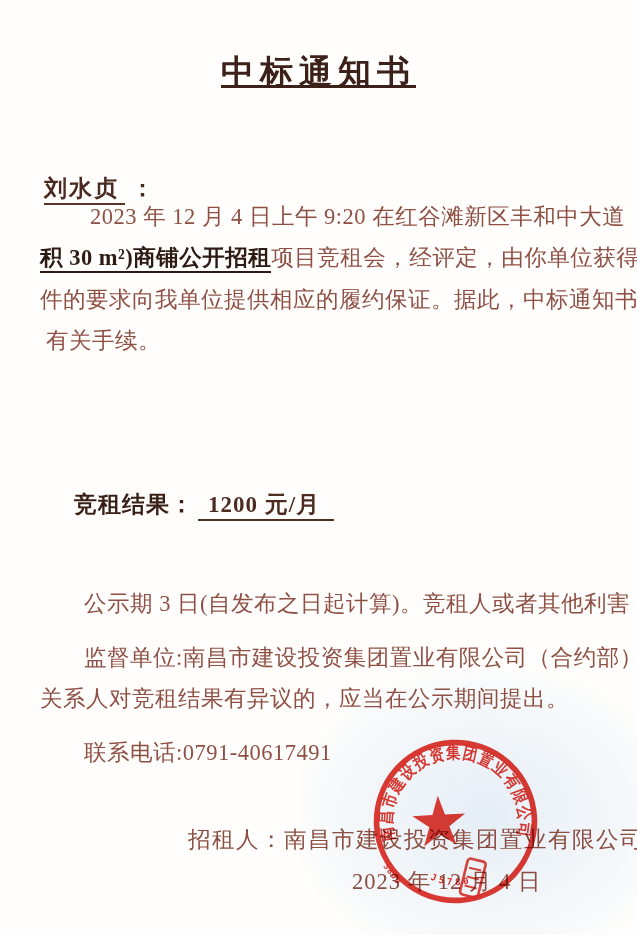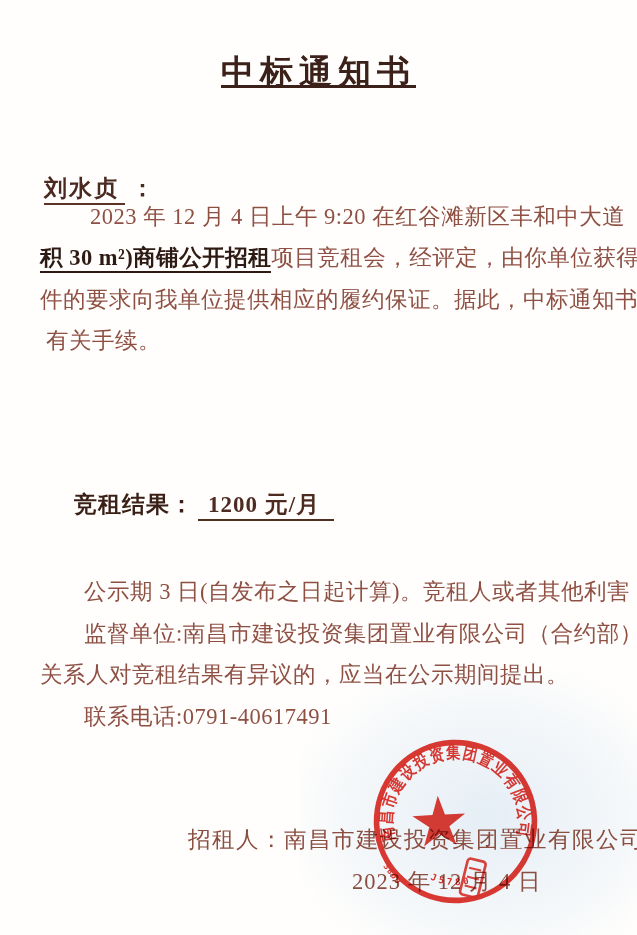--- a/index.html
+++ b/index.html
@@ -51,21 +51,21 @@
   .result .value{
     font-weight:600;color:#4e2b20;
     border-bottom:2.5px solid #52301f;
     padding:0 14px 2px 10px;margin-left:4px;
   }
   .noticeblock{
     position:absolute;top:571px;left:40px;width:562px;
     font-size:22.5px;color:#8f5044;letter-spacing:.5px;
   }
   .noticeblock .nline{height:41.5px;line-height:41.5px;white-space:nowrap;}
-  .noticeblock .indent{padding-left:44px;}
+  .noticeblock .indent{padding-left:44px;margin-top:12px;}
   .noticeblock .just{text-align:justify;text-align-last:justify;}
   .sig-lessor{
     position:absolute;top:824px;left:188px;
     font-size:22.5px;color:#8a4d40;letter-spacing:1.5px;white-space:nowrap;
   }
   .sig-date{
     position:absolute;top:866px;left:352px;
     font-size:22.5px;color:#8a4d40;letter-spacing:1px;white-space:nowrap;
   }
   .stamp{

